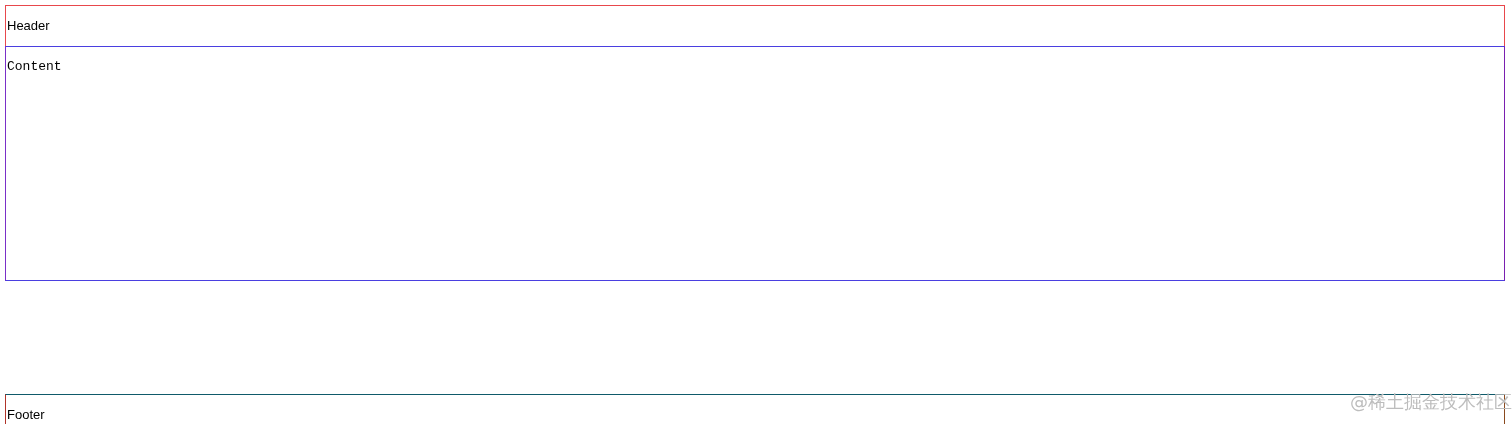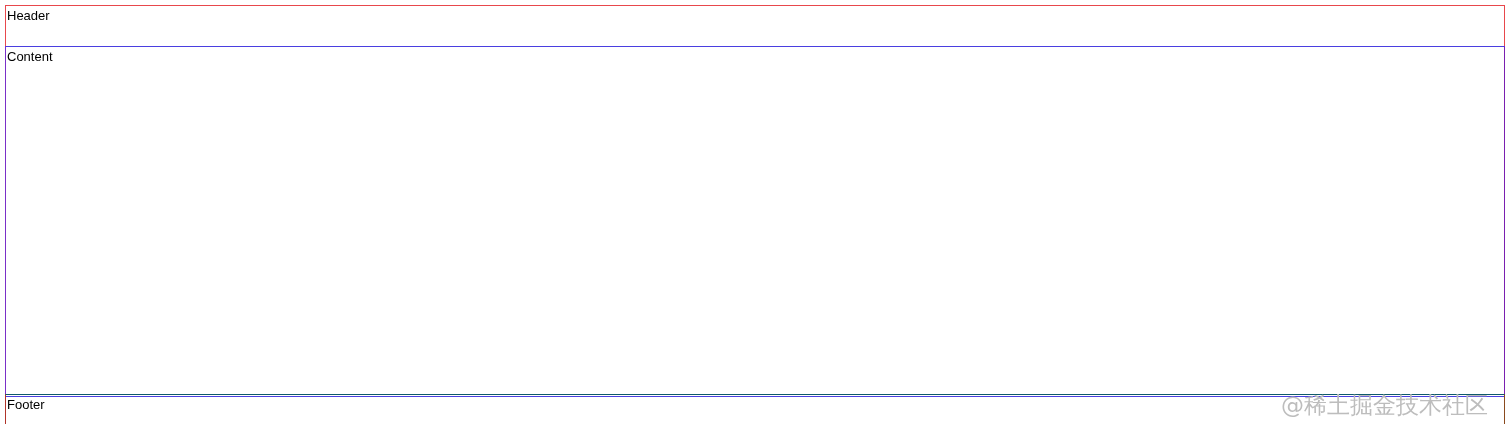--- a/index.html
+++ b/index.html
@@ -2,25 +2,25 @@
 <html><head>
   <meta charset="utf-8">
   <style>
     html, body { margin: 0; padding: 0; background: #ffffff; }
     body {
       width: 1512px; height: 424px; position: relative; overflow: hidden;
       font-family: "Liberation Sans", sans-serif; font-size: 13px; color: #000;
     }
     .region { position: absolute; left: 5px; width: 1500px; box-sizing: border-box; }
     .header { top: 5px; height: 42px; border: 1px solid #e8474c; }
-    .content { top: 46px; height: 351px; border: 1px solid #4a3fe0; border-right-color: #7a1fb0; border-left-color: #7a2fc8; }
+    .content { top: 46px; height: 235px; border: 1px solid #4a3fe0; border-right-color: #7a1fb0; border-left-color: #7a2fc8; font-family: Liberation Mono, monospace; }
     .footer { top: 358px; height: 43px; border: 1px solid #8a4a1e; border-top-color: #0f5a6a; border-left-color: #b0342a; margin-top: 36px; }
-    .label { position: absolute; left: 1px; top: 2px; line-height: 15px; }
+    .label { position: absolute; left: 1px; top: 12px; line-height: 15px; }
     .watermark {
-      position: absolute; right: 24px; top: 390px; font-size: 23px; color: #bdbdbd;
+      position: absolute; right: 0; top: 390px; font-size: 18px; color: #bdbdbd;
       font-family: "DejaVu Sans", sans-serif; letter-spacing: 0px;
     }
   </style>
 </head>
 <body>
 
 <div class="region header">
   <span class="label">Header</span>
 </div>
 

